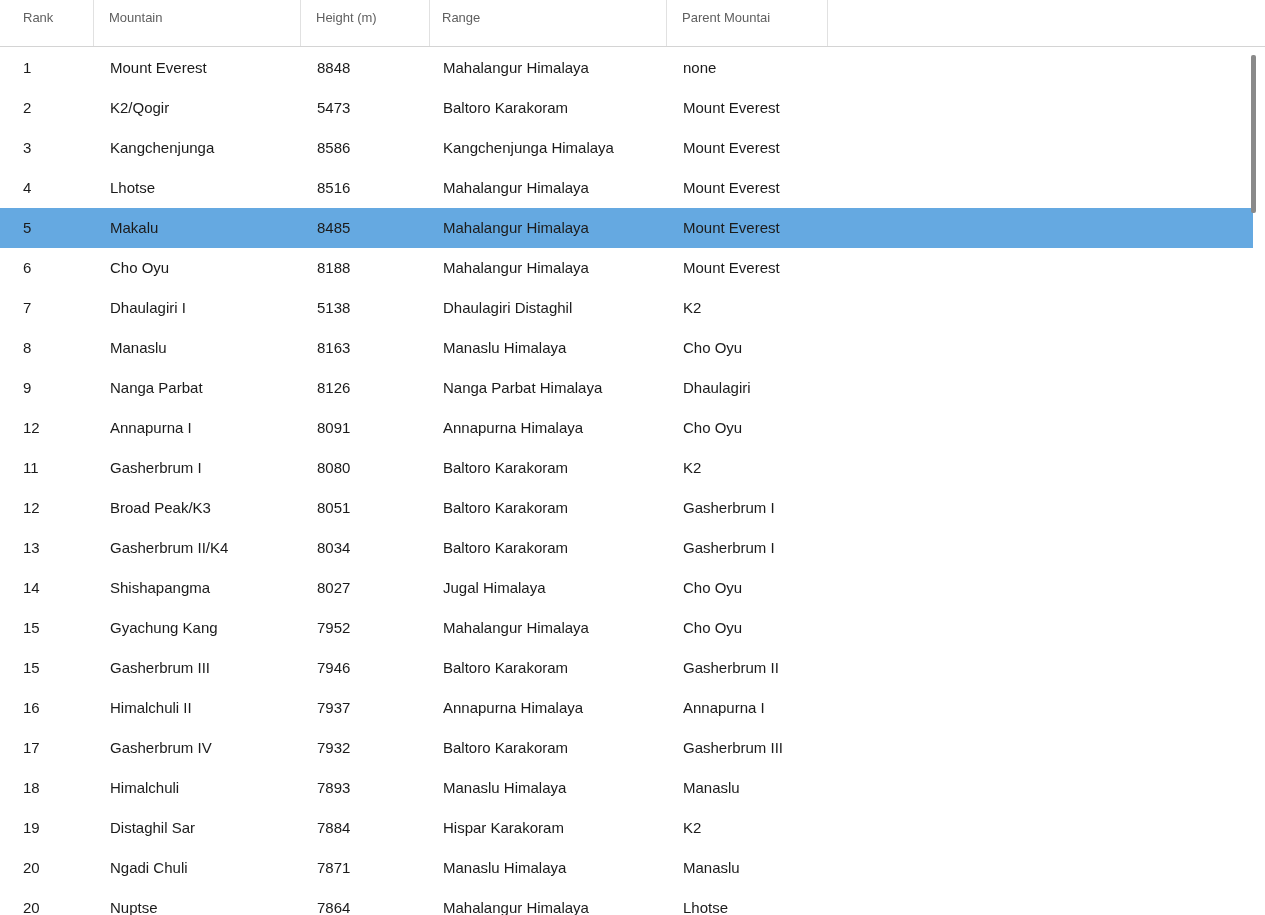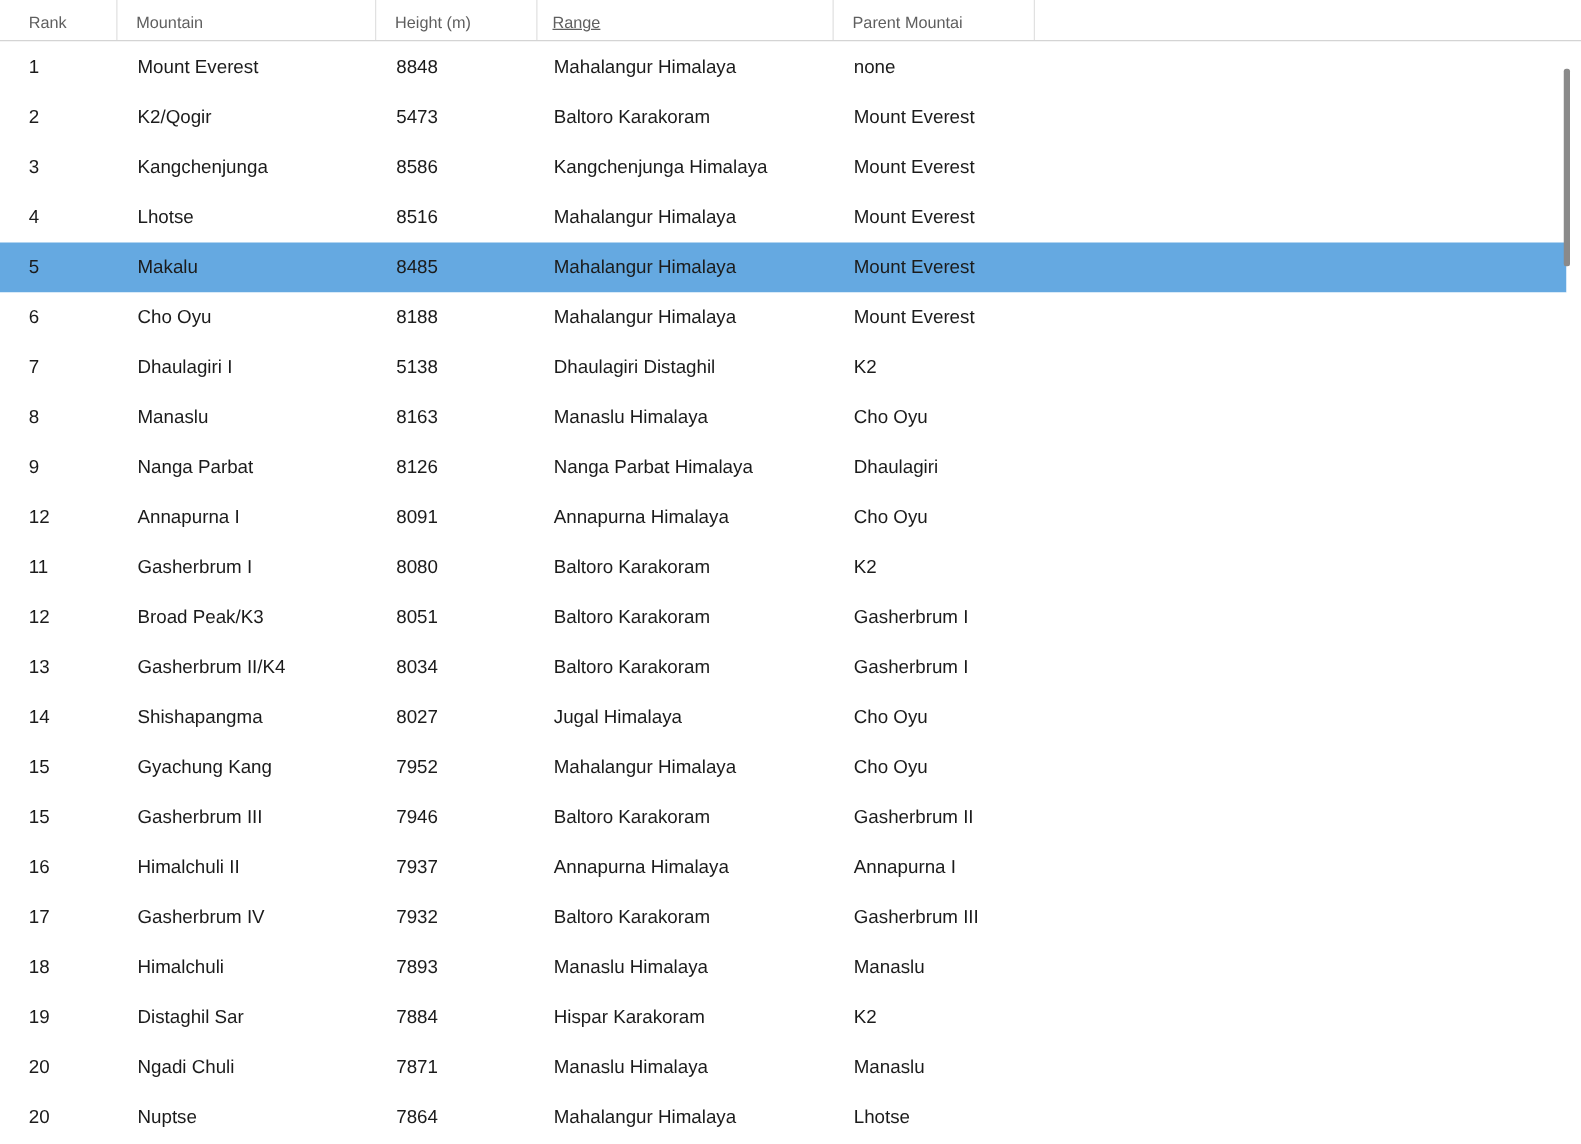--- a/index.html
+++ b/index.html
@@ -21,36 +21,36 @@
     position: relative;
     width: 1265px;
     height: 915px;
     background: var(--bg);
     overflow: hidden;
   }
   
   .grid-header {
     display: grid;
     grid-template-columns: 94px 207px 129px 237px 161px 1fr;
-    height: 33px;
+    height: 47px;
     border-bottom: 1px solid var(--header-border);
     background: var(--bg);
   }
   .grid-header .hcell {
     font-size: 13px;
     color: var(--header-text);
     line-height: 35px;
     border-right: 1px solid var(--grid-line);
     white-space: nowrap;
     overflow: hidden;
   }
   .grid-header .hcell:nth-child(1) { padding-left: 23px; }
   .grid-header .hcell:nth-child(2) { padding-left: 15px; }
   .grid-header .hcell:nth-child(3) { padding-left: 15px; }
-  .grid-header .hcell:nth-child(4) { padding-left: 12px; text-decoration: underline; }
+  .grid-header .hcell:nth-child(4) { padding-left: 12px; }
   .grid-header .hcell:nth-child(5) { padding-left: 15px; }
   .grid-header .hcell.filler { border-right: none; }
   
   .grid-body {
     width: 1253px;
     padding-top: 1px;
   }
   .row {
     display: grid;
     grid-template-columns: 94px 207px 129px 237px 161px 1fr;

